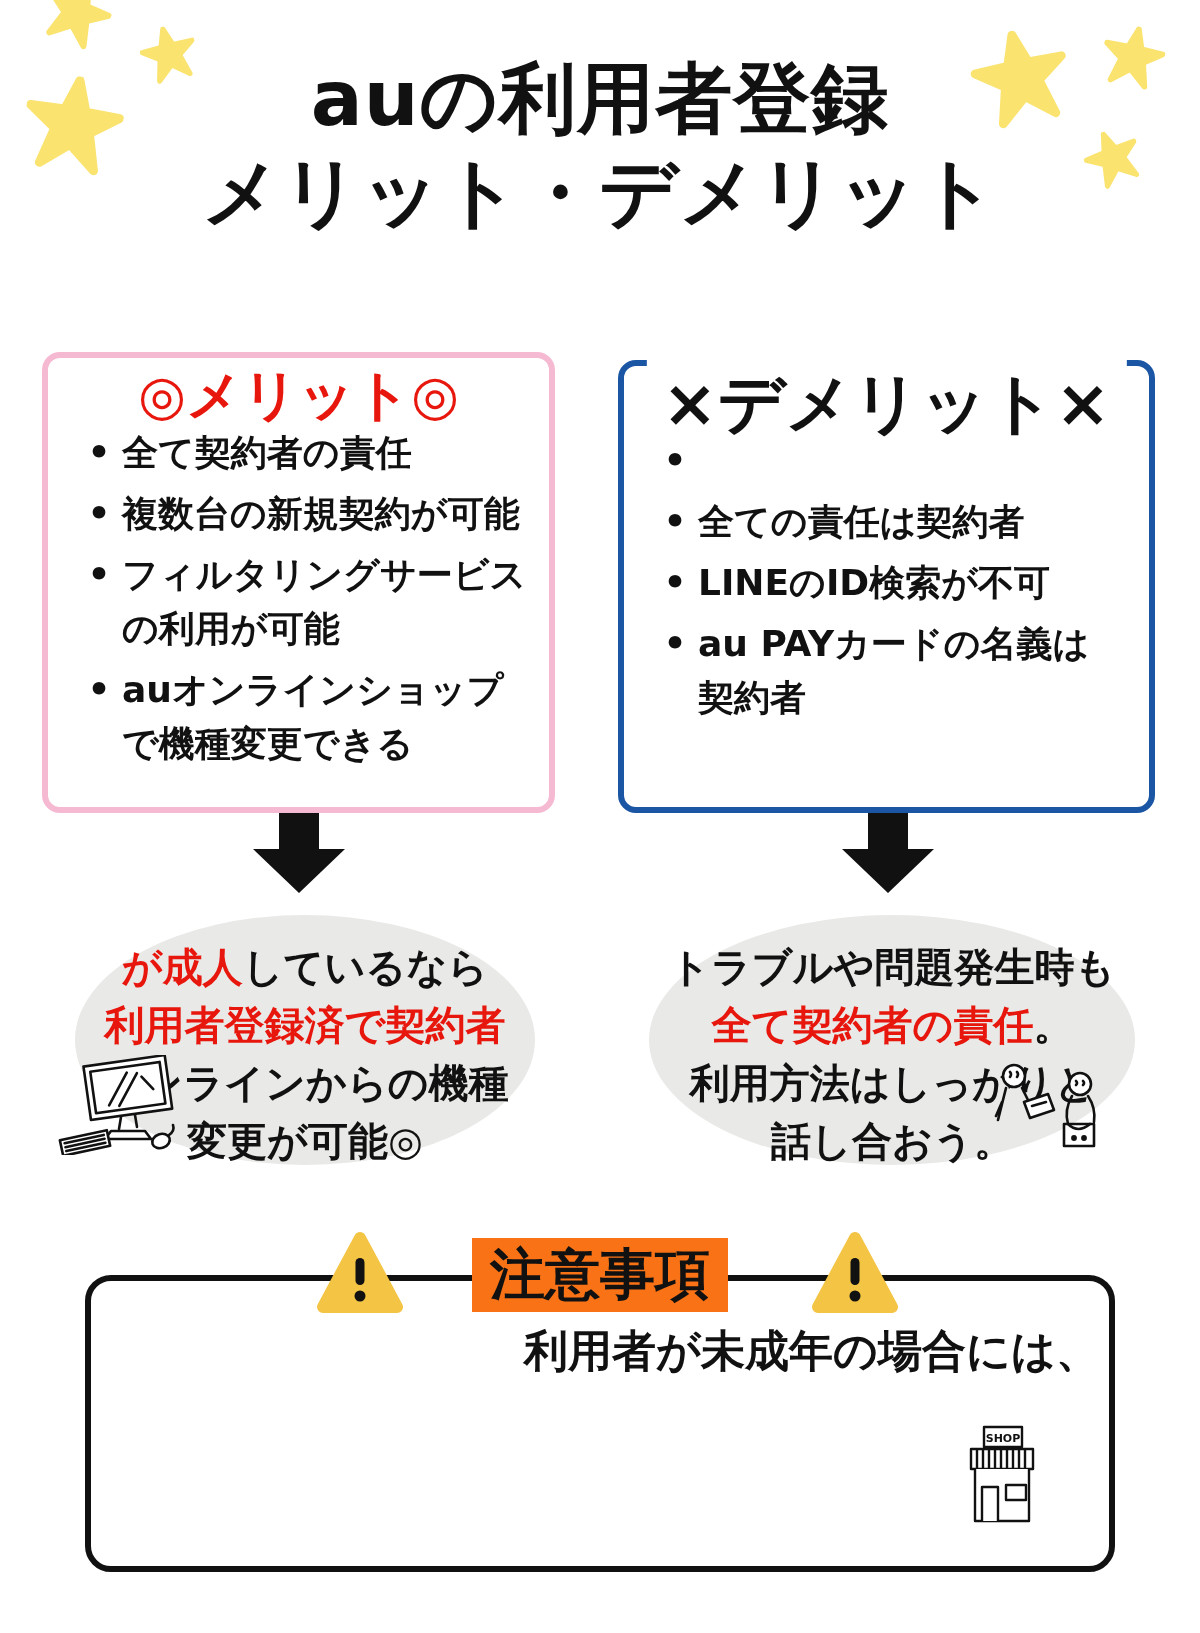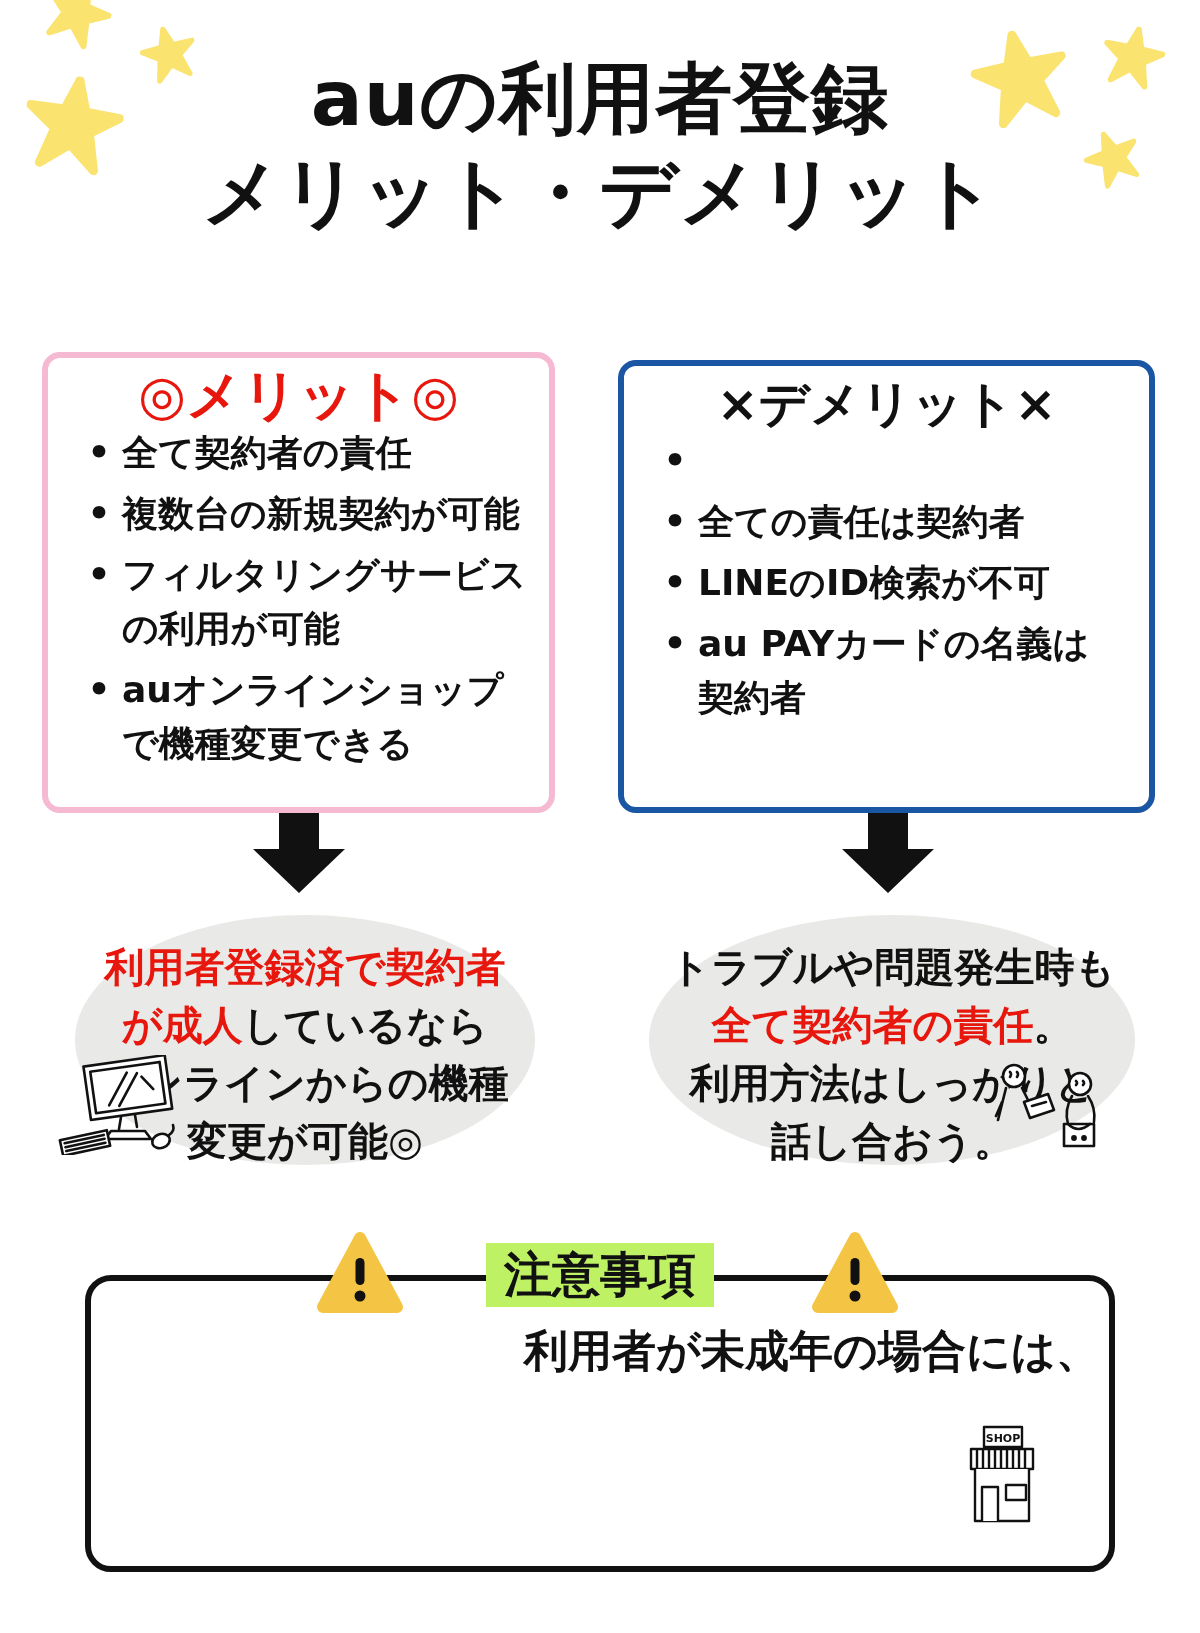--- a/index.html
+++ b/index.html
@@ -16,21 +16,21 @@
   .star{position:absolute;}
   
   .mbox{position:absolute;border-radius:18px;box-sizing:border-box;background:#fff;}
   .box-merit{left:42px;top:352px;width:513px;height:461px;border:6px solid #f6b9d2;}
   .box-demerit{left:618px;top:360px;width:537px;height:453px;border:6px solid #1a56a4;}
   .box-header{
     position:absolute;left:50%;top:-6px;transform:translate(-50%,-50%);
     background:#fff;padding:0 16px;white-space:nowrap;font-weight:900;margin-top:44px;
   }
   .box-merit .box-header{font-size:55px;color:#e8170d;}
-  .box-demerit .box-header{font-size:50px;color:#111;}
+  .box-demerit .box-header{font-size:66px;color:#111;}
   .blist{padding:68px 14px 0 28px;}
   .li{display:flex;align-items:flex-start;font-size:36px;font-weight:800;
       line-height:1.5;margin-bottom:7px;color:#111;}
   .li .mark{flex:none;width:46px;text-align:center;}
   .li .txt{white-space:pre-line;}
   
   .arrow{position:absolute;width:92px;height:80px;}
   
   .ellipse{position:absolute;background:#e9e9e7;border-radius:50%;}
   .ell-merit{left:75px;top:915px;width:460px;height:250px;}
@@ -42,21 +42,21 @@
   .et-merit{left:45px;top:938px;width:520px;}
   .et-demerit{left:635px;top:938px;width:515px;}
   .red{color:#e8170d;}
   
   .notice-box{
     position:absolute;left:85px;top:1275px;width:1030px;height:297px;
     border:6px solid #111;border-radius:26px;box-sizing:border-box;background:#fff;
   }
   .notice-title{
     position:absolute;left:600px;top:1275px;transform:translate(-50%,-50%);
-    background:#bef264;padding:0 18px;font-size:48px;font-weight:900;white-space:nowrap;text-align:center;
+    background:#f97316;padding:0 18px;font-size:55px;font-weight:900;white-space:nowrap;text-align:center;
   }
   .warn{position:absolute;width:88px;height:86px;}
   .warn-left{left:316px;top:1230px;}
   .warn-right{left:811px;top:1230px;}
   .notice-lines{
     position:absolute;left:100px;top:1316px;width:1000px;text-align:right;
     font-size:44px;font-weight:800;line-height:1.58;
   }
   
   .pict{position:absolute;}
@@ -140,22 +140,22 @@
 
 <svg class="arrow" style="left:253px;top:813px;" viewBox="0 0 92 80">
   <polygon points="26,0 66,0 66,36 92,36 46,80 0,36 26,36" fill="#111"></polygon>
 </svg>
 <svg class="arrow" style="left:842px;top:813px;" viewBox="0 0 92 80">
   <polygon points="26,0 66,0 66,36 92,36 46,80 0,36 26,36" fill="#111"></polygon>
 </svg>
 
 <div class="ellipse ell-merit"></div>
 <div class="ellipse-text et-merit">
+    <div><span class="red">が成人</span><span>しているなら</span></div>
     <div><span class="red">利用者登録済で契約者</span></div>
-    <div><span class="red">が成人</span><span>しているなら</span></div>
     <div><span>オンラインからの機種</span></div>
     <div><span>変更が可能◎</span></div>
   </div>
 
 <div class="ellipse ell-demerit"></div>
 <div class="ellipse-text et-demerit">
     <div><span>トラブルや問題発生時も</span></div>
     <div><span class="red">全て契約者の責任</span><span>。</span></div>
     <div><span>利用方法はしっかりと</span></div>
     <div><span>話し合おう。</span></div>

